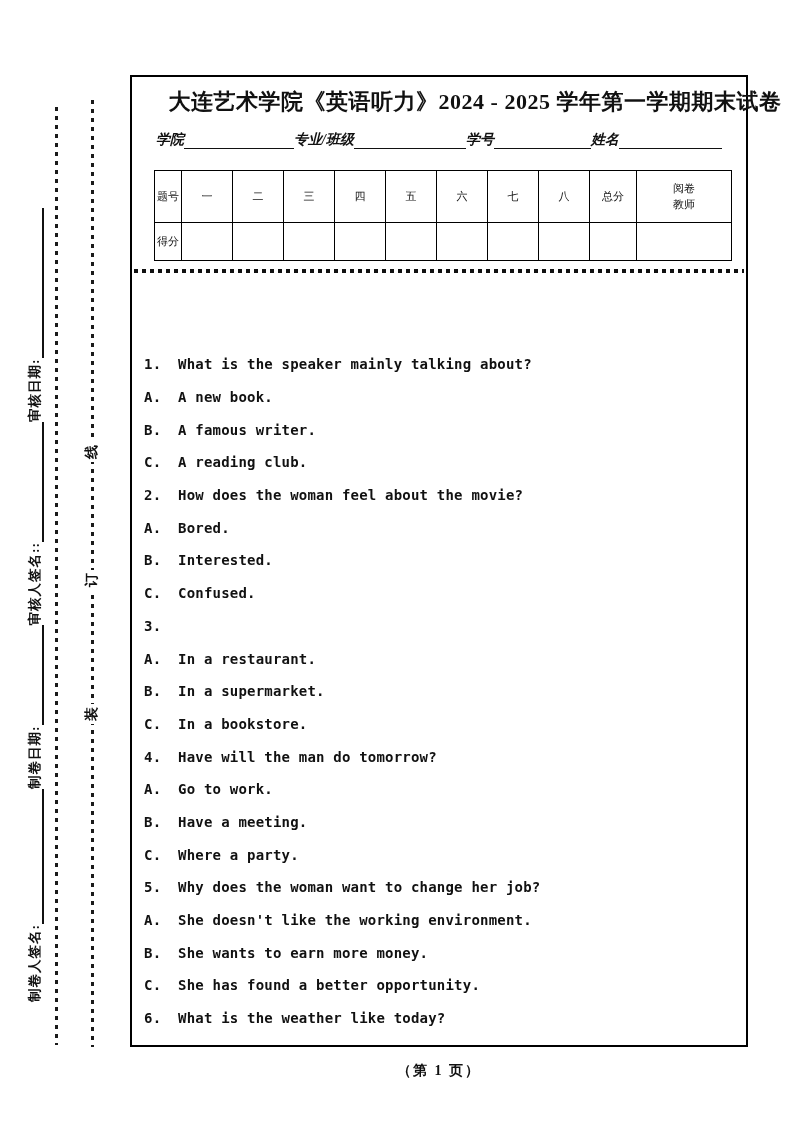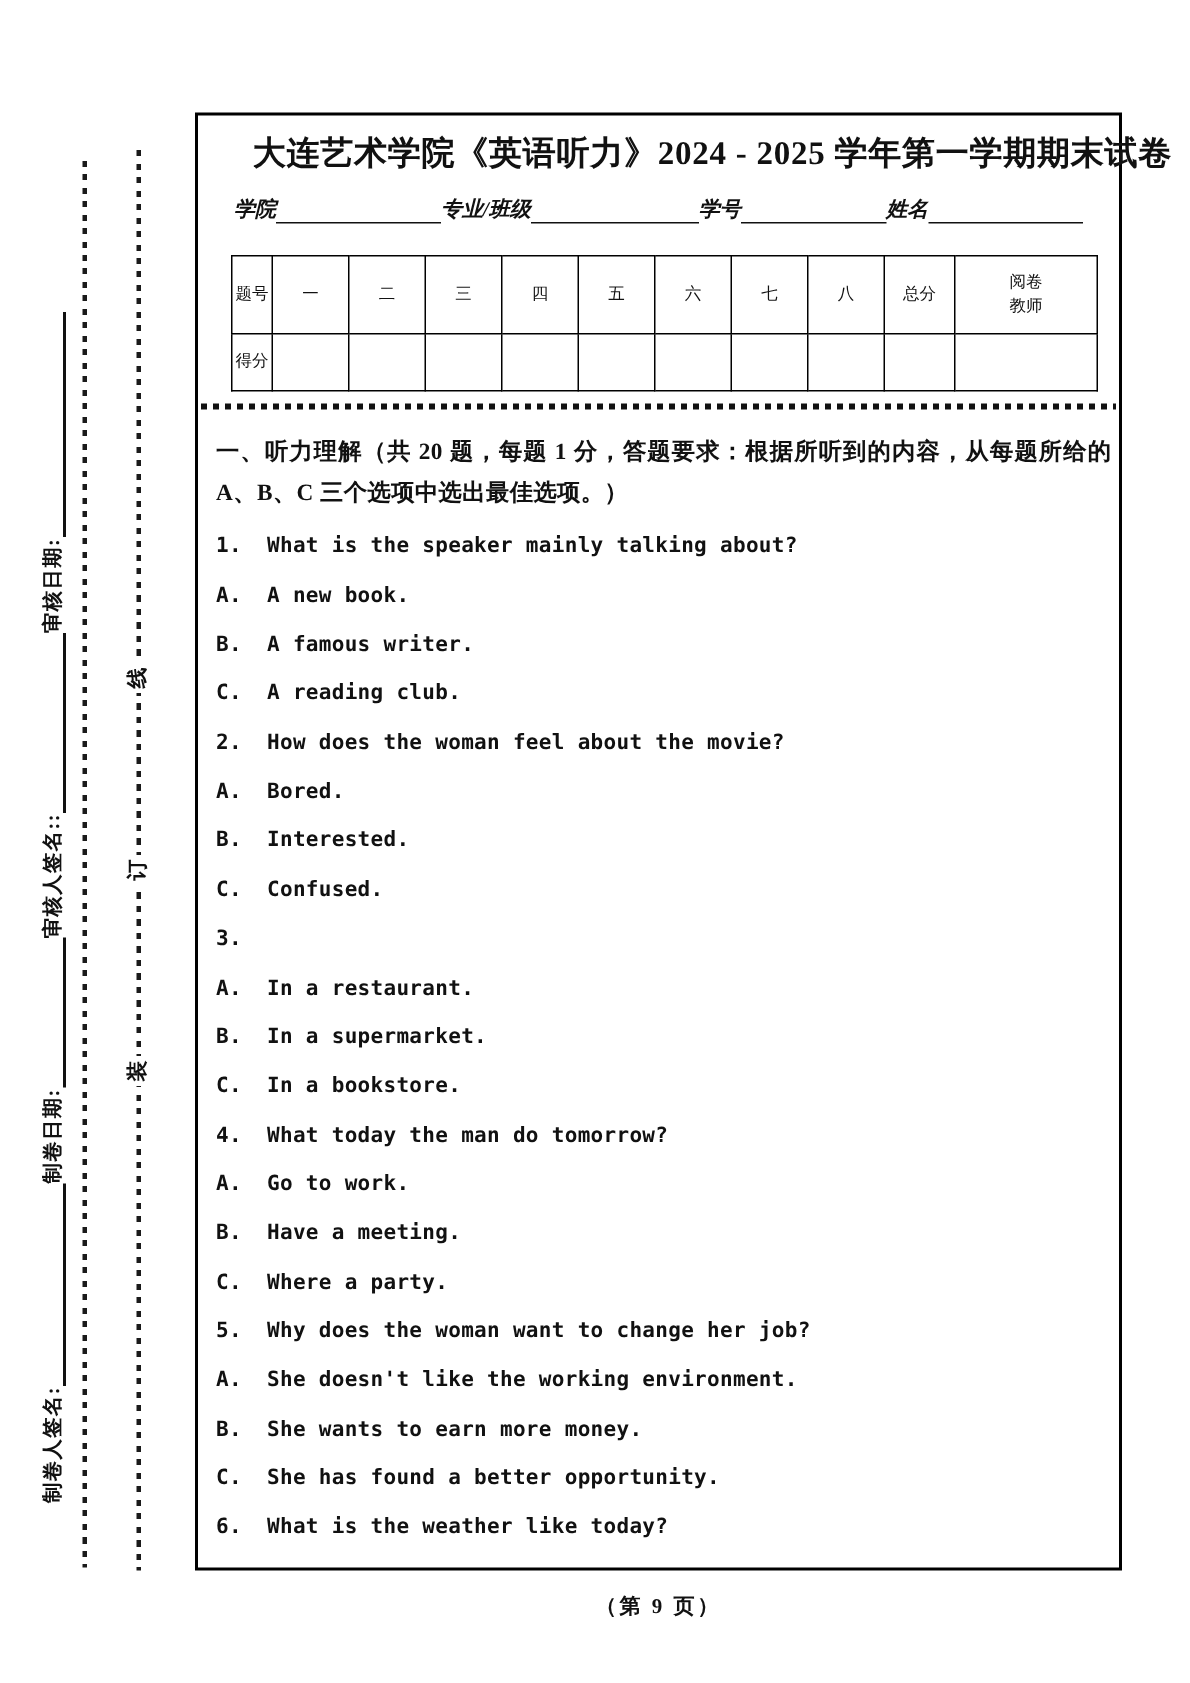--- a/index.html
+++ b/index.html
@@ -172,21 +172,20 @@
       <td></td>
       <td></td>
       <td></td>
       <td></td>
     </tr>
   </tbody>
     </table>
 
   <div class="dotted-sep"></div>
 
-  <div class="section-heading">一、听力理解（共 20 题，每题 1 分，答题要求：根据所听到的内容，从每题所给的 A、B、C 三个选项中选出最佳选项。）</div>
 
   <div class="lines">
     <div class="line">
         <span class="qno">1.</span>
         <span>What is the speaker mainly talking about?</span>
       </div>
     <div class="line">
         <span class="qno">A.</span>
         <span>A new book.</span>
       </div>
@@ -227,21 +226,21 @@
         <span class="qno">B.</span>
         <span>In a supermarket.</span>
       </div>
     <div class="line">
         <span class="qno">C.</span>
         <span>In a bookstore.</span>
       </div>
 
     <div class="line">
         <span class="qno">4.</span>
-        <span>What today the man do tomorrow?</span>
+        <span>Have will the man do tomorrow?</span>
       </div>
     <div class="line">
         <span class="qno">A.</span>
         <span>Go to work.</span>
       </div>
     <div class="line">
         <span class="qno">B.</span>
         <span>Have a meeting.</span>
       </div>
     <div class="line">
@@ -267,13 +266,13 @@
       </div>
 
     <div class="line">
         <span class="qno">6.</span>
         <span>What is the weather like today?</span>
       </div>
   </div>
 
 </div>
 
-<div class="page-footer">（第 9 页）</div>
+<div class="page-footer">（第 1 页）</div>
 
 </body></html>

